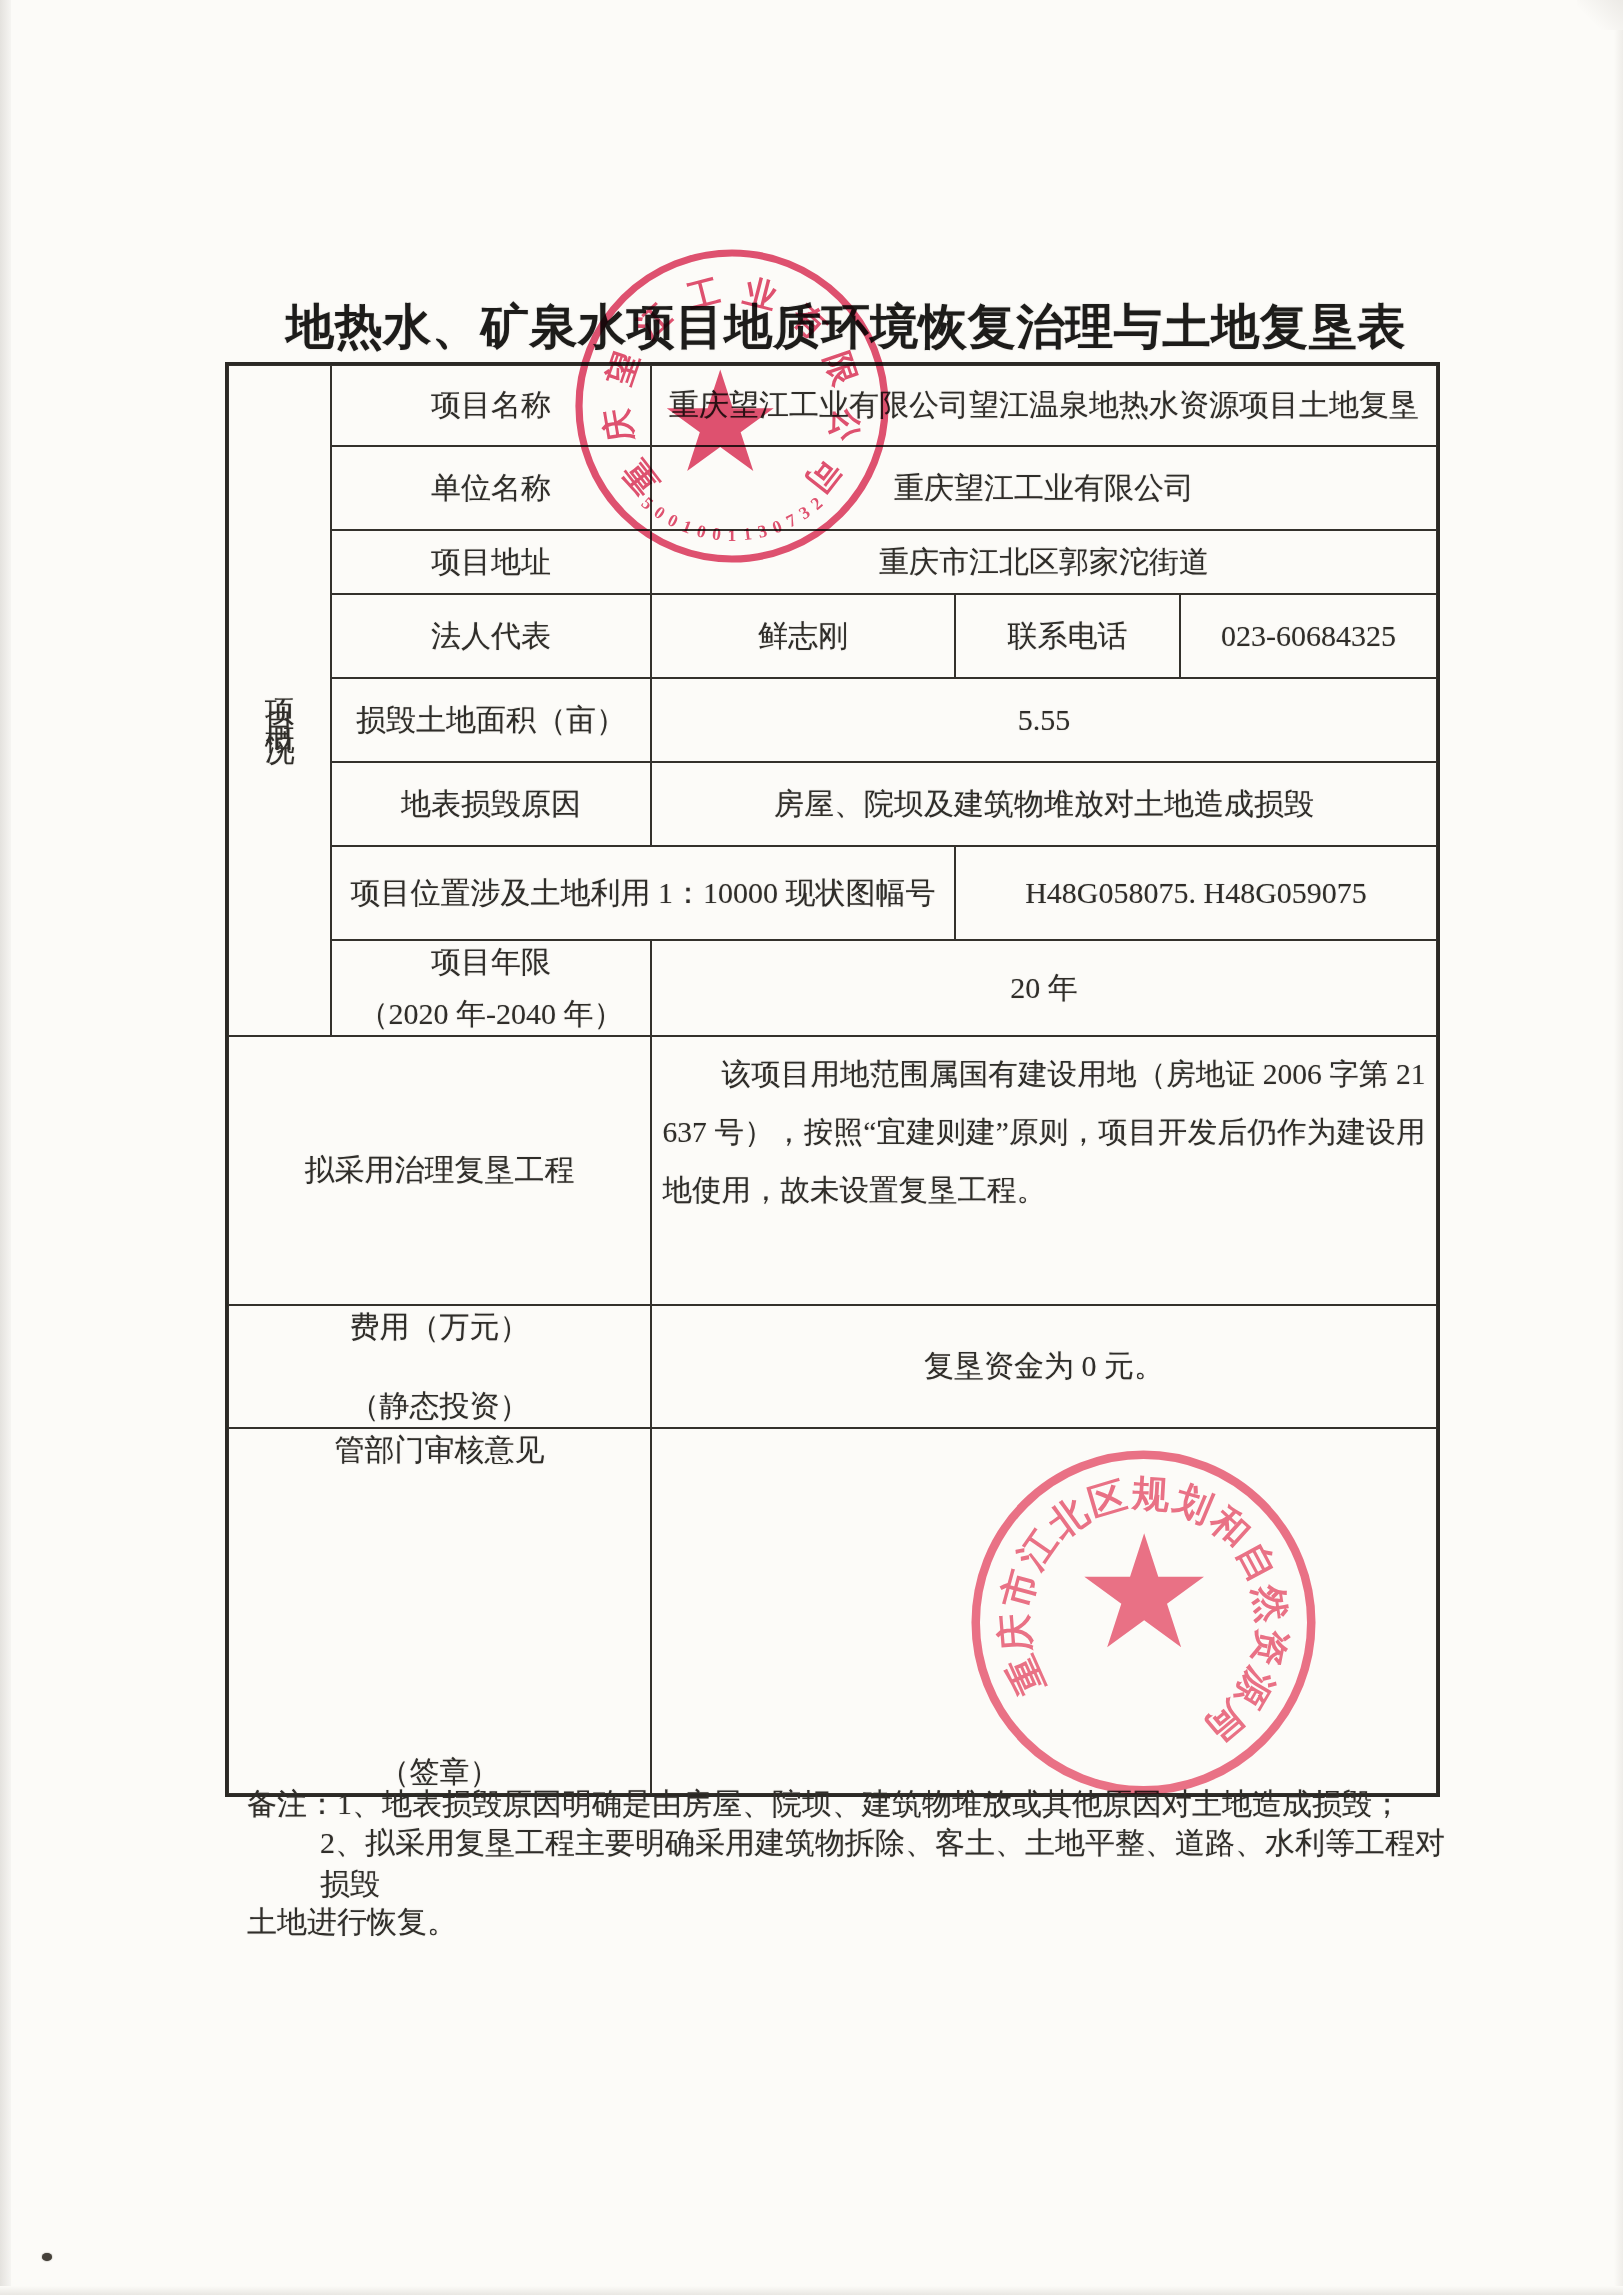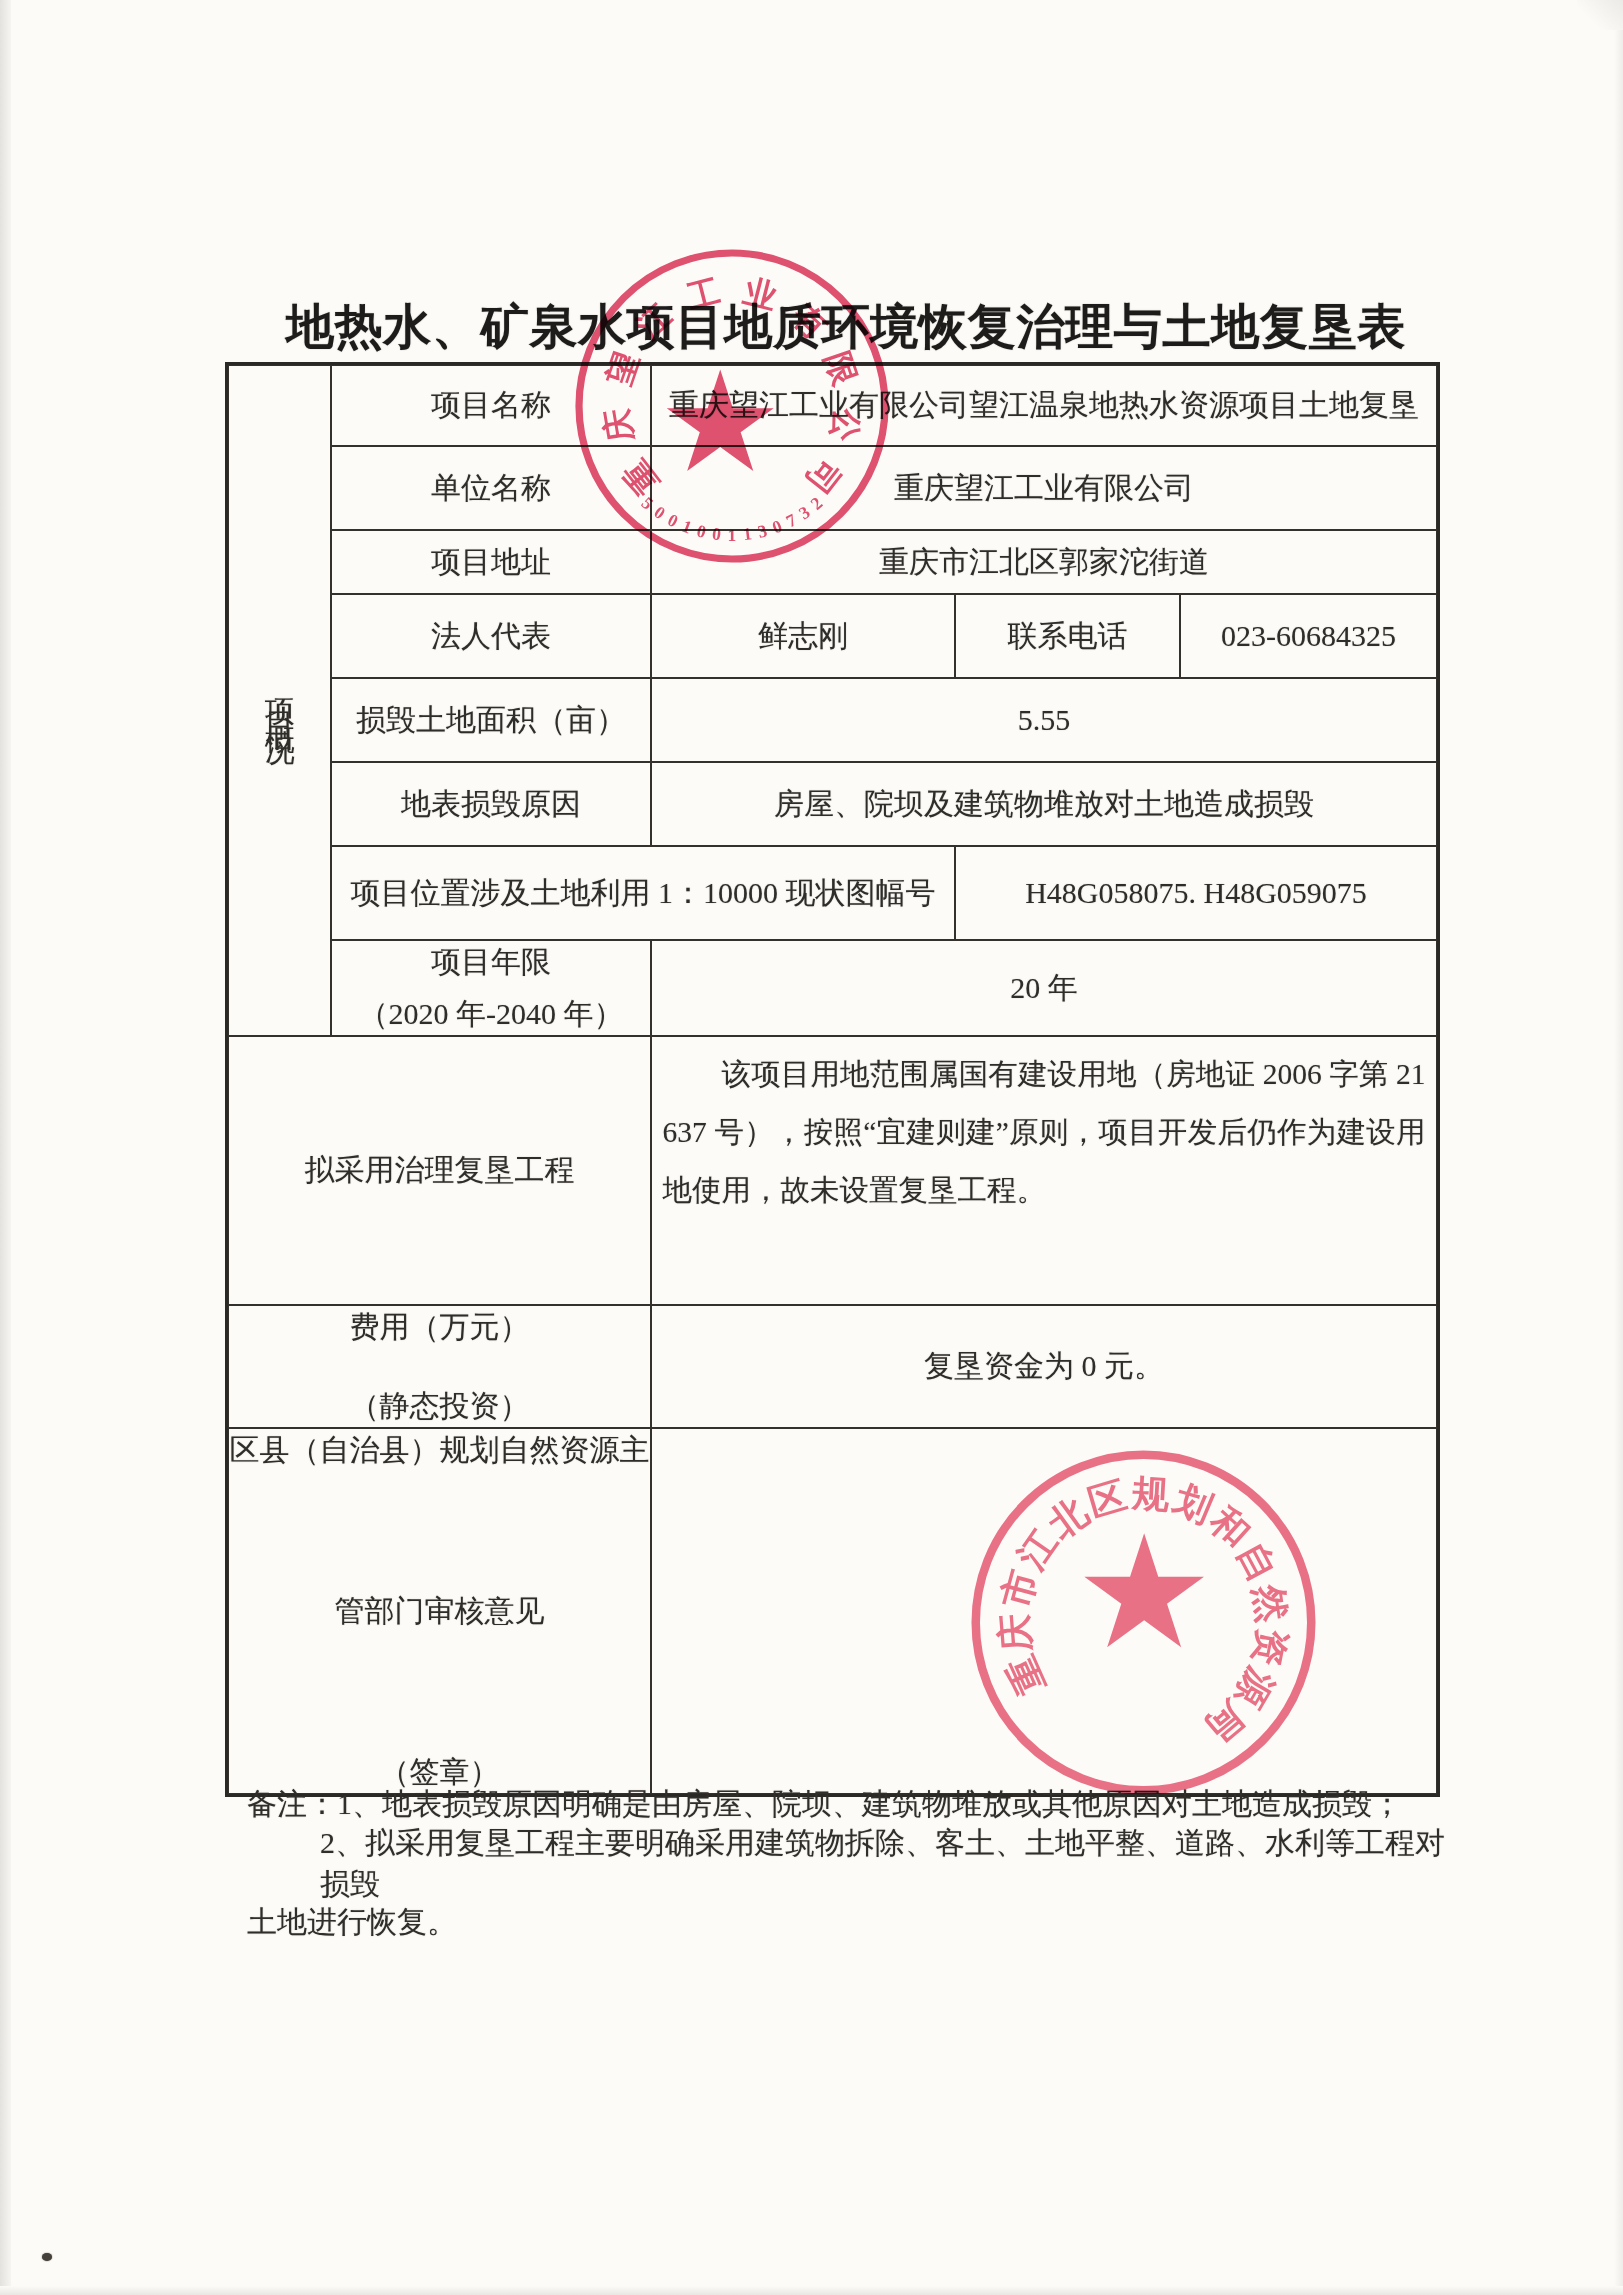--- a/index.html
+++ b/index.html
@@ -125,21 +125,20 @@
       <div class="para">该项目用地范围属国有建设用地（房地证 2006 字第 21637 号），按照“宜建则建”原则，项目开发后仍作为建设用地使用，故未设置复垦工程。</div>
     </div>
 
     <div class="cell ml" style="grid-area:10/1/11/3">
       <div>费用（万元）</div>
       <div>（静态投资）</div>
     </div>
     <div class="cell" style="grid-area:10/3/11/6">复垦资金为 0 元。</div>
 
     <div class="cell ml" style="grid-area:11/1/12/3">
-      <div>区县（自治县）规划自然资源主</div>
       <div>管部门审核意见</div>
       <div>（签章）</div>
     </div>
     <div class="cell" style="grid-area:11/3/12/6"></div>
   </div>
 
   <div class="notes">
     <div class="n-line">备注：1、地表损毁原因明确是由房屋、院坝、建筑物堆放或其他原因对土地造成损毁；</div>
     <div class="n-line indent">2、拟采用复垦工程主要明确采用建筑物拆除、客土、土地平整、道路、水利等工程对损毁</div>
     <div class="n-line">土地进行恢复。</div>

